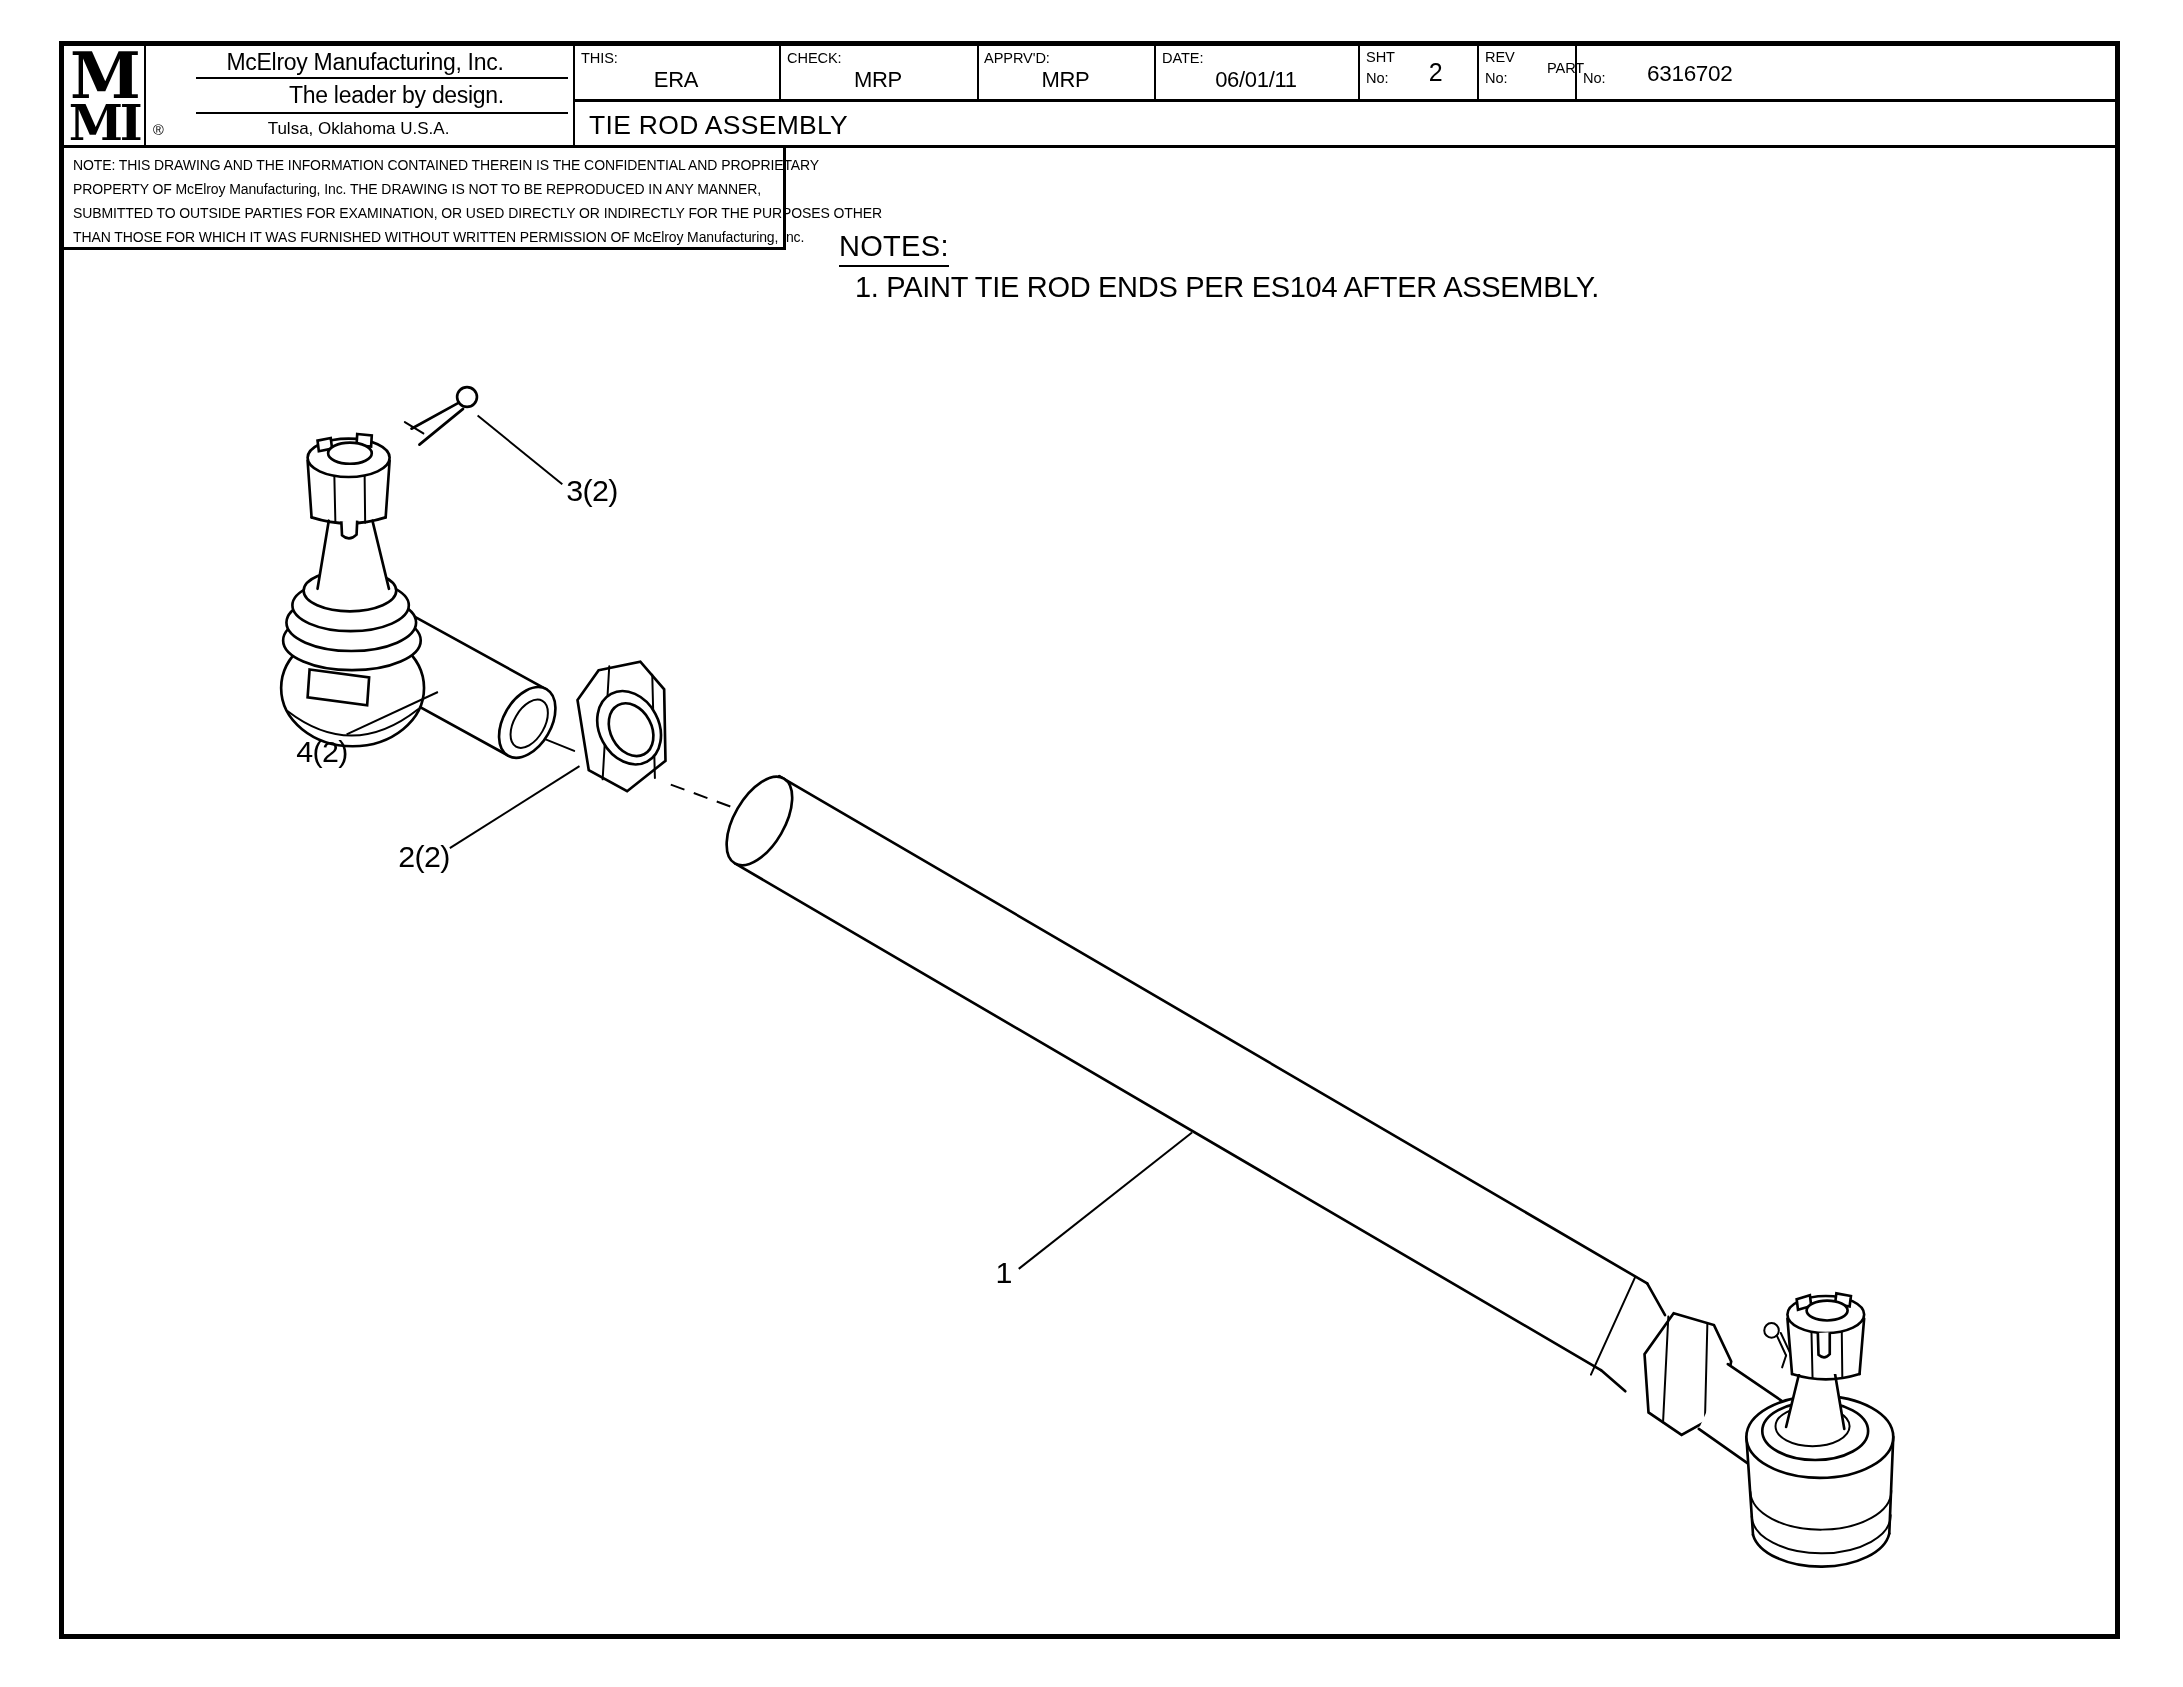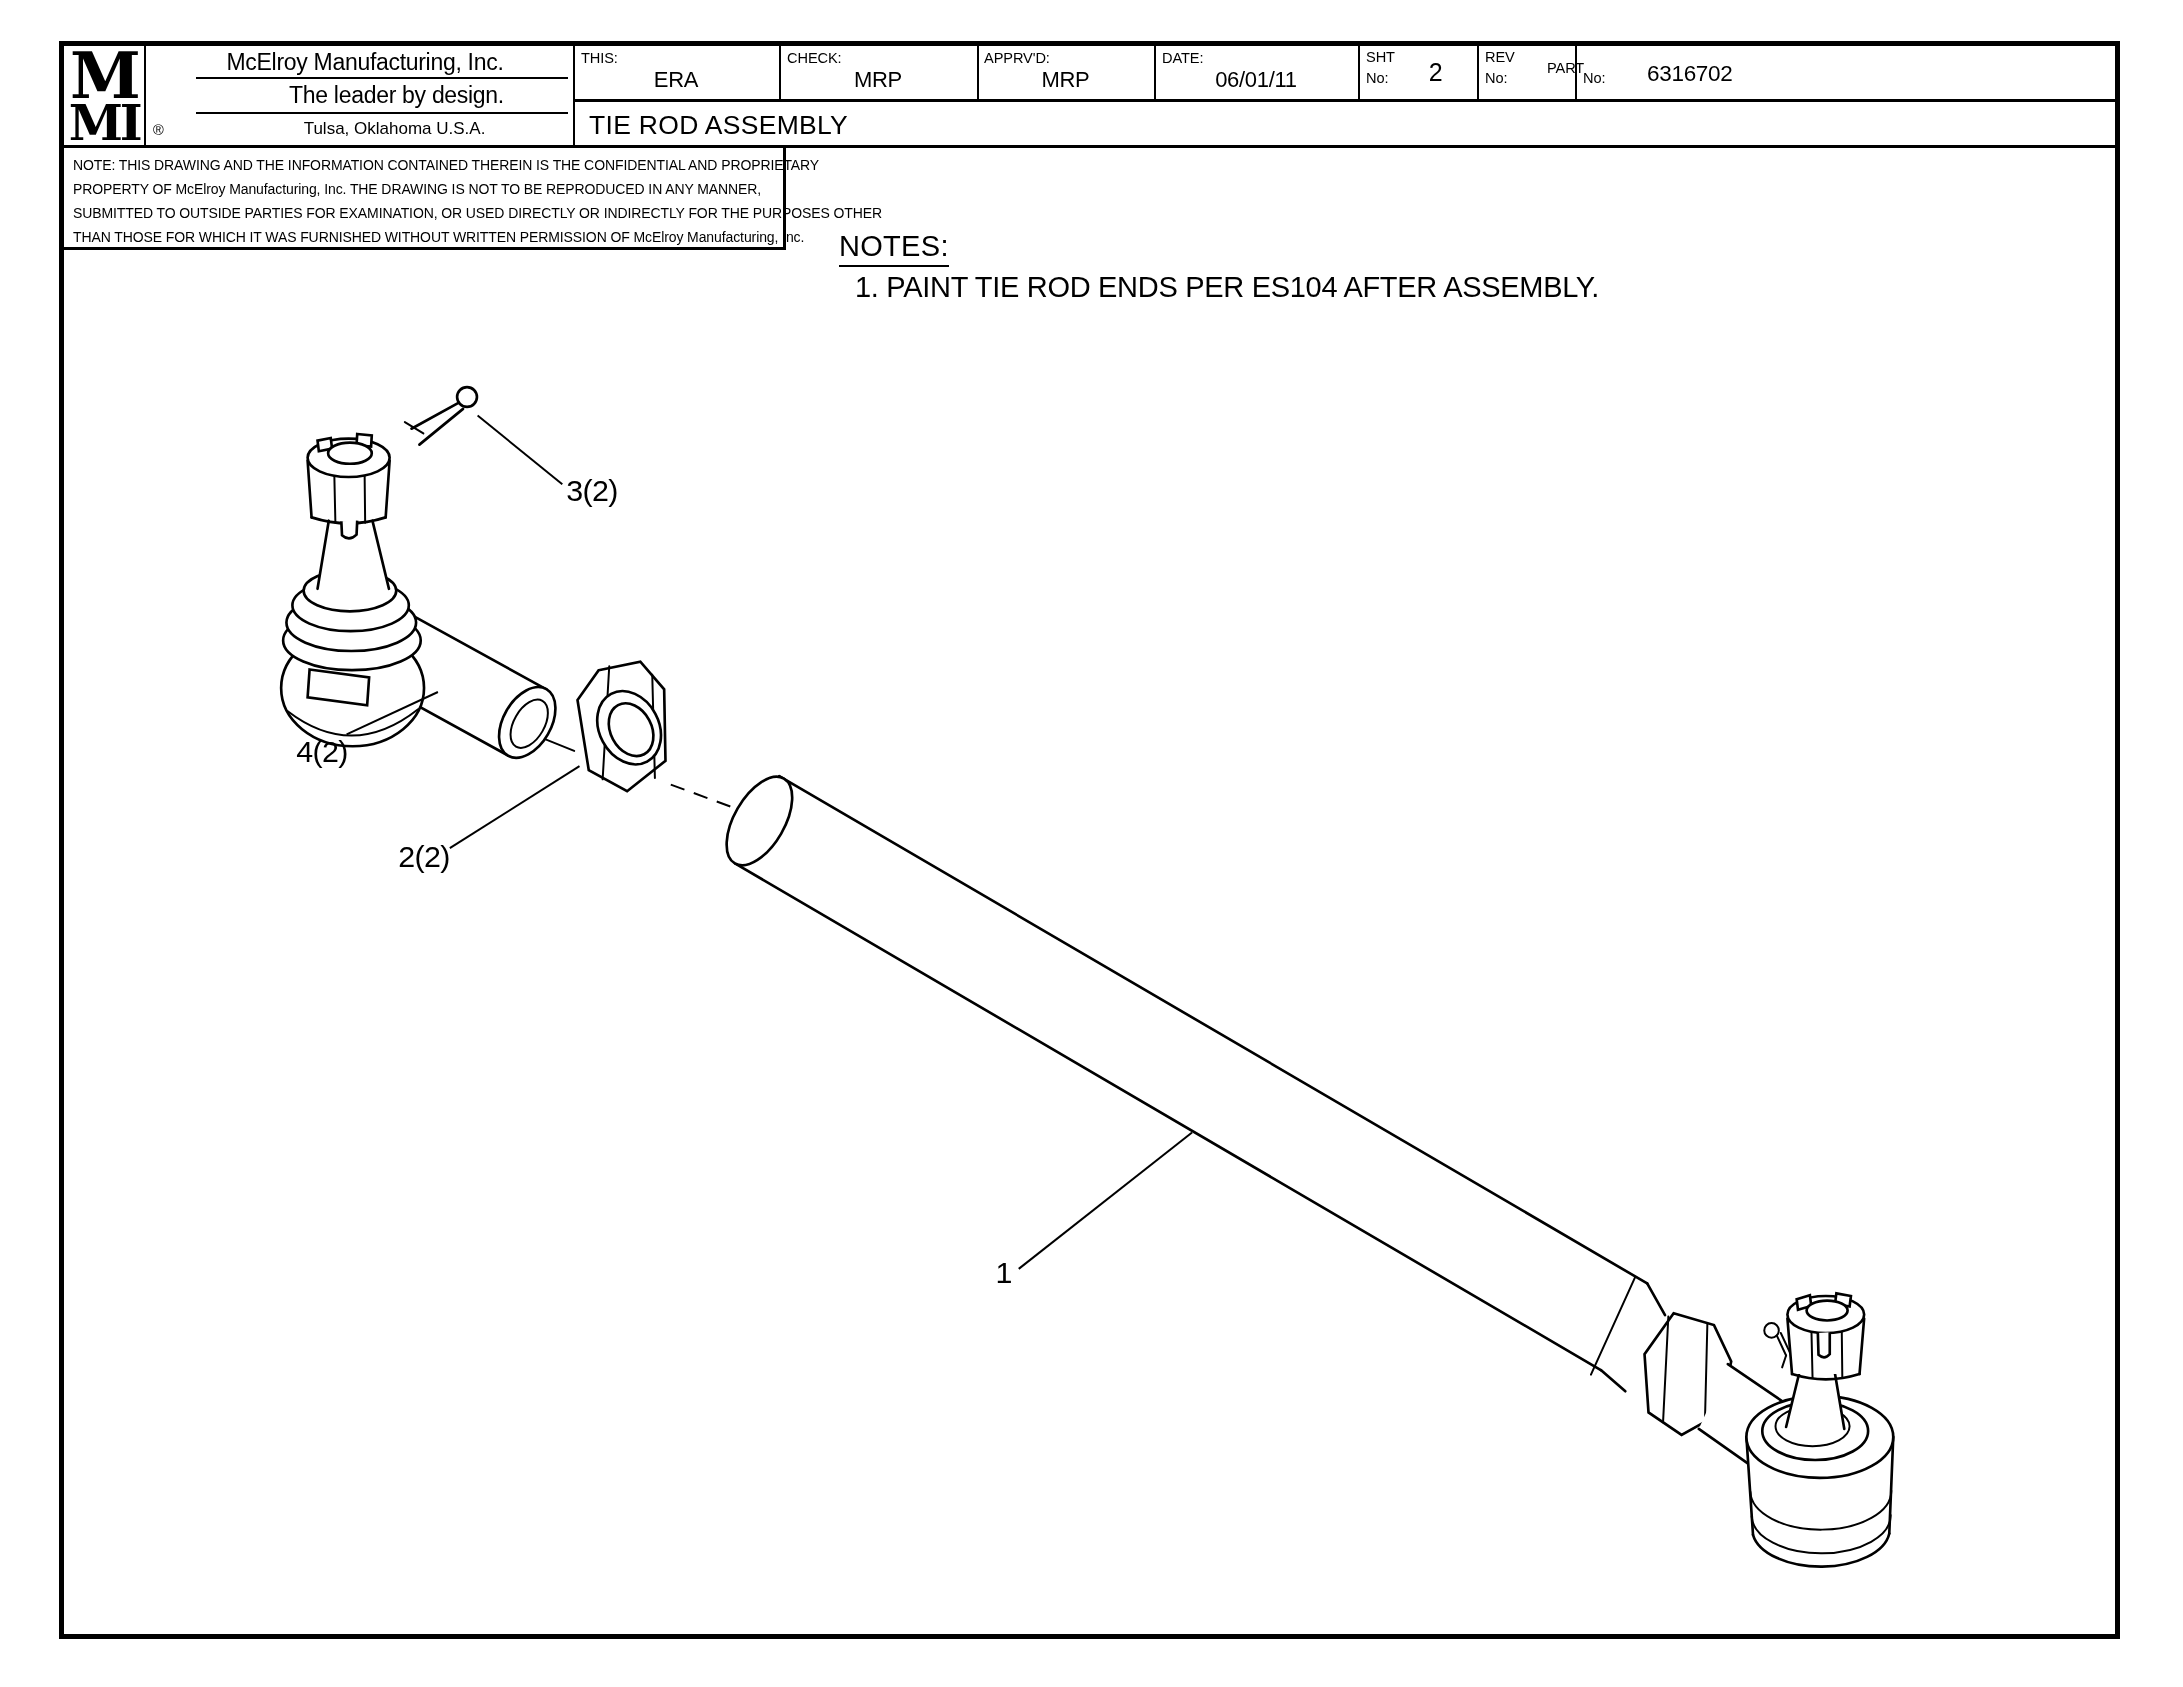--- a/index.html
+++ b/index.html
@@ -13,21 +13,21 @@
   .logo{position:absolute;left:64px;top:46px;width:80px;height:101px;
         display:flex;flex-direction:column;align-items:center;justify-content:center;
         font-family:"DejaVu Serif","Liberation Serif",serif;font-weight:900;line-height:.82;}
   .logo .m1{font-size:64px;letter-spacing:-2.6px;}
   .logo .m2{font-size:49px;letter-spacing:-3.3px;}
   .company-name{position:absolute;left:144px;top:49px;width:442px;text-align:center;
                 font-size:23px;letter-spacing:-0.3px;}
   .company-tagline{position:absolute;left:144px;top:82px;width:505px;text-align:center;
                    font-size:23px;letter-spacing:-0.3px;}
   .company-location{position:absolute;left:144px;top:119px;width:429px;text-align:center;
-                    font-size:17px;padding-left:36px;}
+                    font-size:17px;}
   .registered{position:absolute;left:153px;top:122px;font-size:14.6px;}
   .cell-label{position:absolute;font-size:14.6px;letter-spacing:-0.1px;}
   .cell-value{position:absolute;font-size:22px;letter-spacing:-0.3px;text-align:center;}
   .drawing-title{position:absolute;left:589px;top:110px;font-size:26.5px;letter-spacing:0.3px;}
   
   .conf-note{position:absolute;left:73px;top:153px;width:705px;
              font-size:14px;line-height:24px;letter-spacing:-0.1px;white-space:nowrap;}
   
   .notes-heading{position:absolute;left:839px;top:230px;font-size:29px;letter-spacing:0.3px;
                  border-bottom:2.6px solid #000;padding-bottom:2px;}

